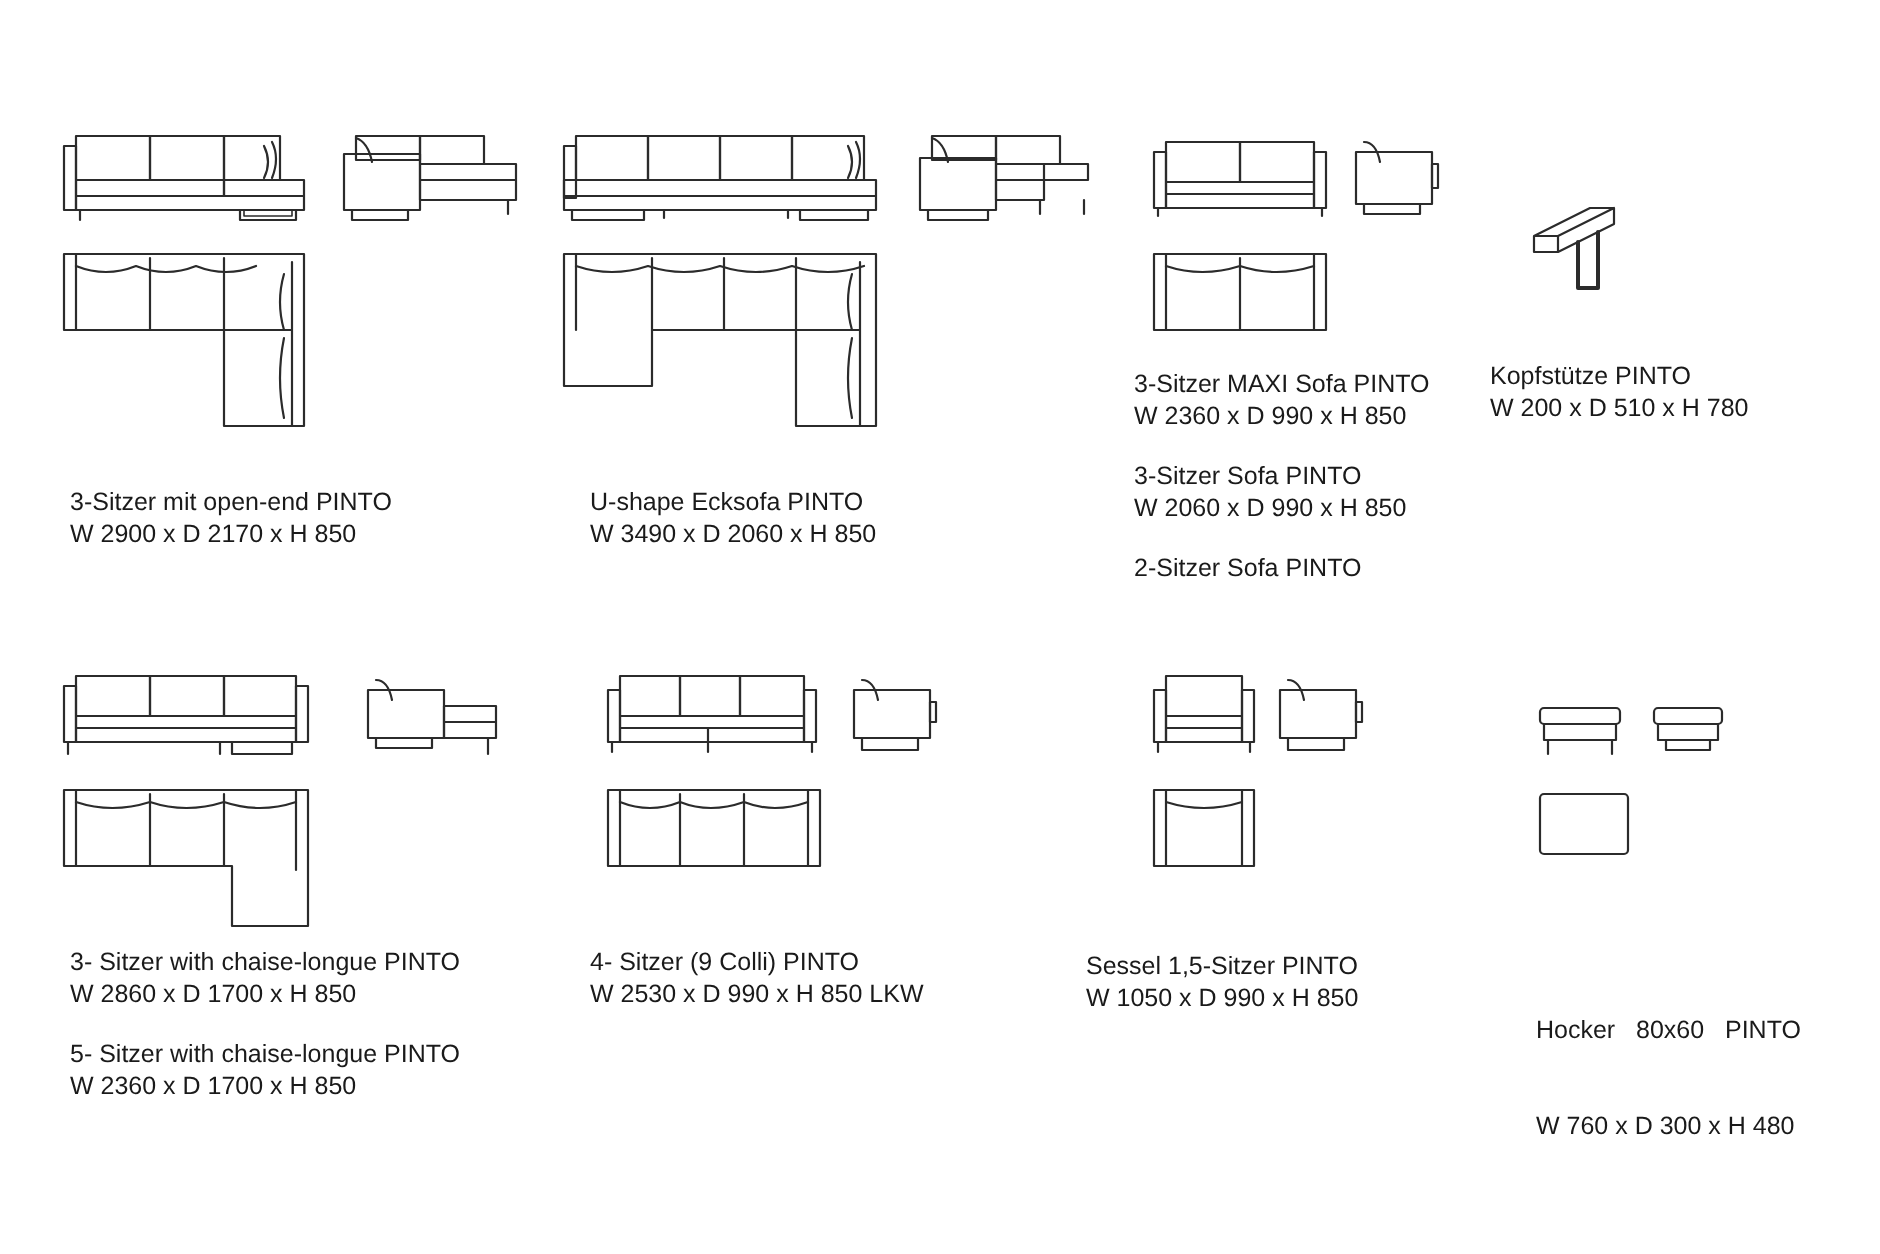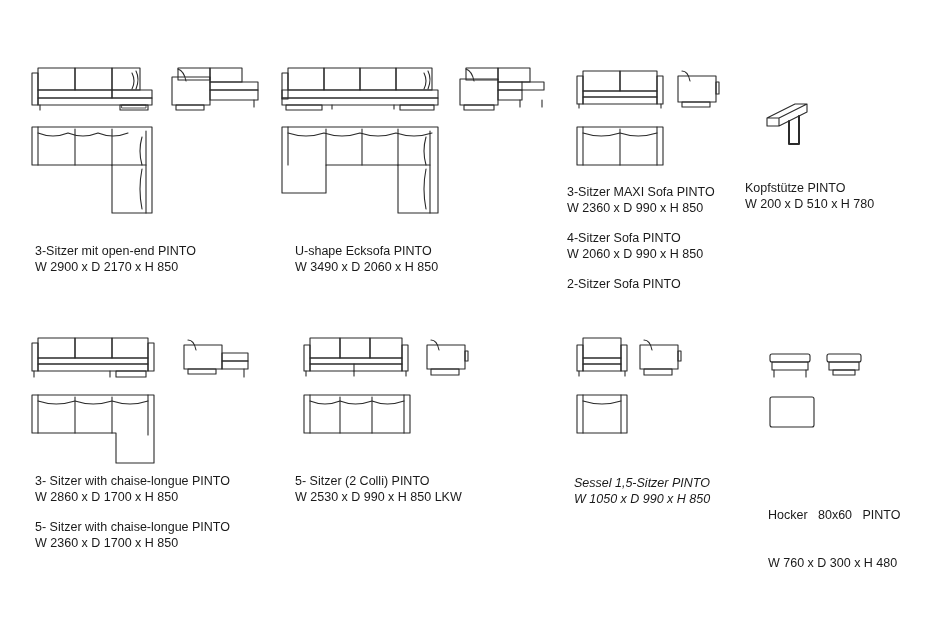--- a/index.html
+++ b/index.html
@@ -149,21 +149,21 @@
 <div class="label" style="left:295px;top:243px;">
   <div>U-shape Ecksofa PINTO</div>
   <div>W 3490 x D 2060 x H 850</div>
 </div>
 <div class="label" style="left:567px;top:184px;">
   <div class="spec">
     <div>3-Sitzer MAXI Sofa PINTO</div>
     <div>W 2360 x D 990 x H 850</div>
   </div>
   <div class="spec">
-    <div>4-Sitzer Sofa PINTO</div>
+    <div>3-Sitzer Sofa PINTO</div>
     <div>W 2060 x D 990 x H 850</div>
   </div>
   <div class="spec">
     <div>2-Sitzer Sofa PINTO</div>
   </div>
 </div>
 <div class="label" style="left:745px;top:180px;">
   <div>Kopfstütze PINTO</div>
   <div>W 200 x D 510 x H 780</div>
 </div>
@@ -298,23 +298,23 @@
   <div class="spec">
     <div>3- Sitzer with chaise-longue PINTO</div>
     <div>W 2860 x D 1700 x H 850</div>
   </div>
   <div class="spec">
     <div>5- Sitzer with chaise-longue PINTO</div>
     <div>W 2360 x D 1700 x H 850</div>
   </div>
 </div>
 <div class="label" style="left:295px;top:473px;">
-  <div>5- Sitzer (2 Colli) PINTO</div>
+  <div>4- Sitzer (9 Colli) PINTO</div>
   <div>W 2530 x D 990 x H 850 LKW</div>
 </div>
-<div class="label" style="left:574px;top:475px;font-style:italic;">
+<div class="label" style="left:543px;top:475px;">
   <div>Sessel 1,5-Sitzer PINTO</div>
   <div>W 1050 x D 990 x H 850</div>
 </div>
 <div class="label" style="left:768px;top:475px;white-space:pre;">
   <div>Hocker   80x60   PINTO</div>
   <div>W 760 x D 300 x H 480</div>
 </div>
 
 </body></html>

